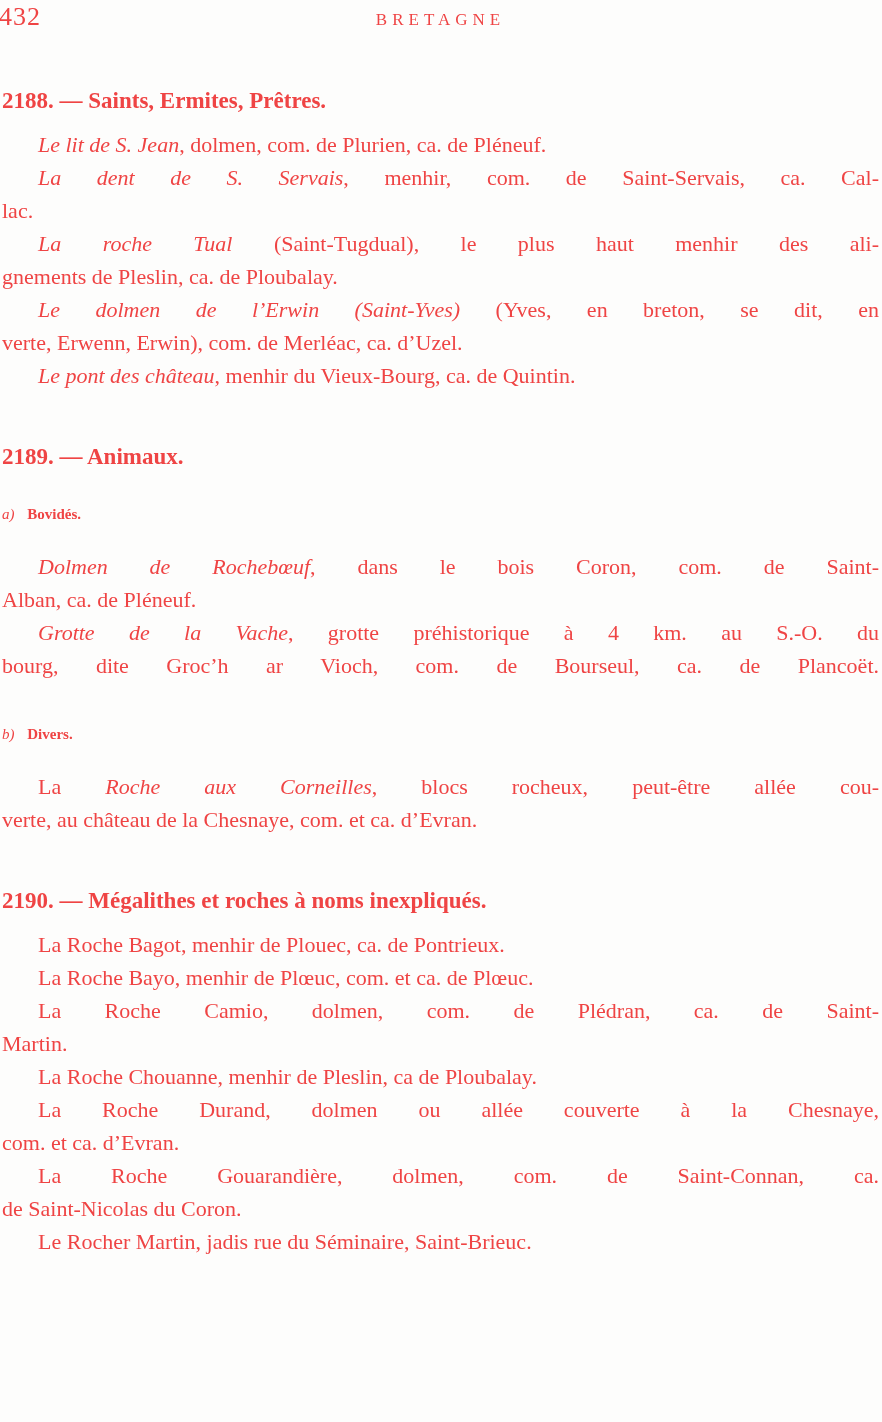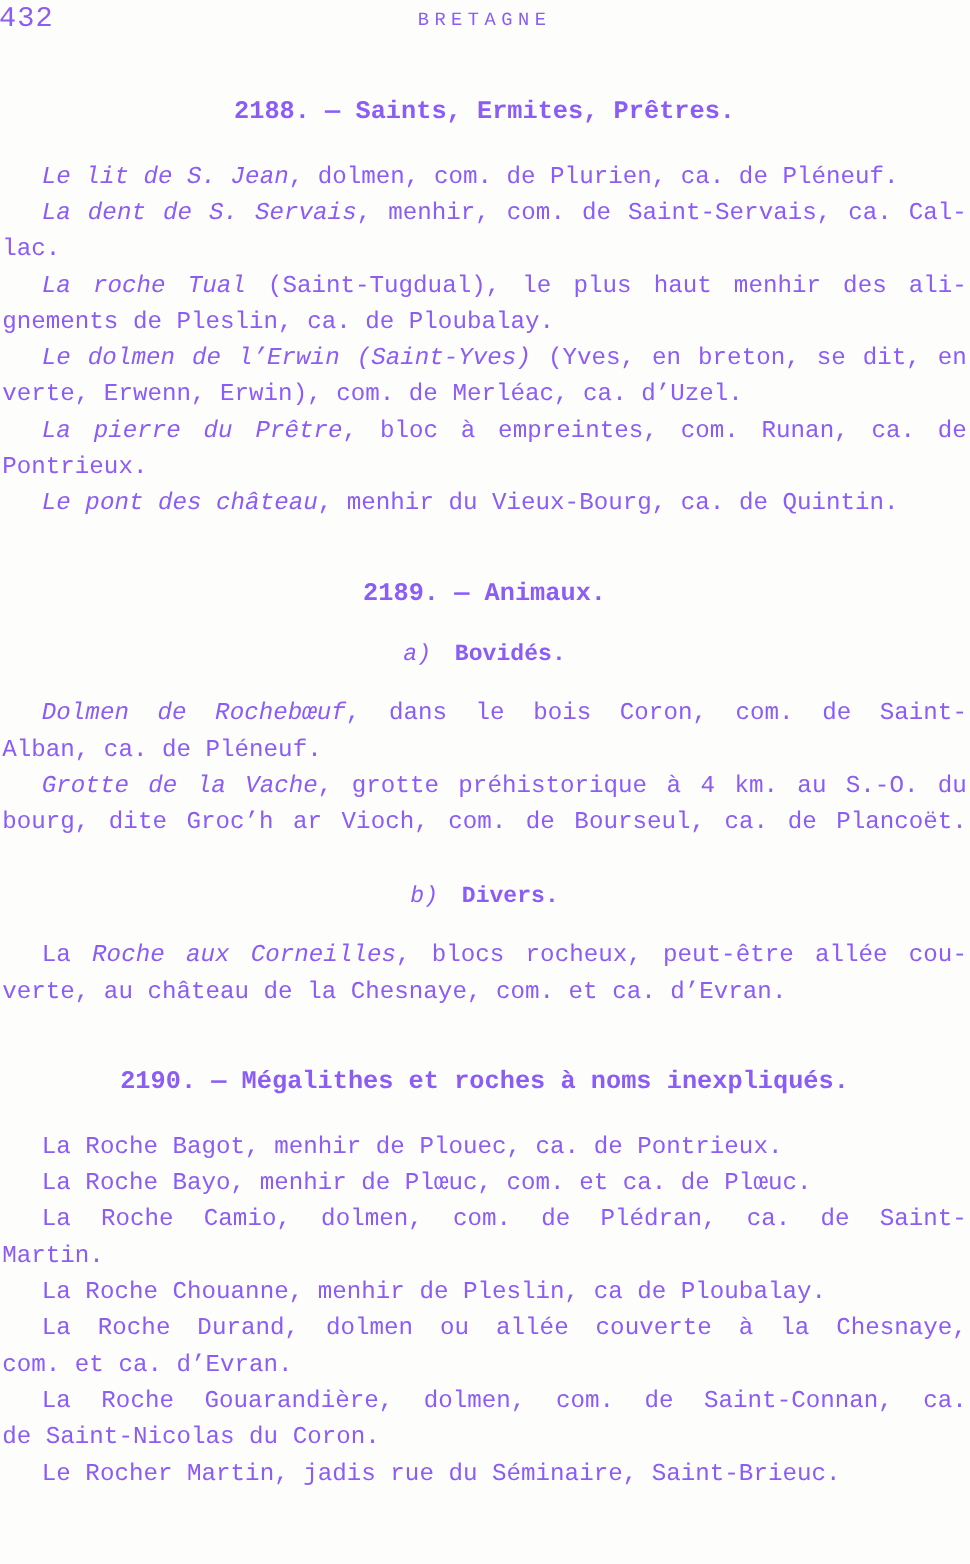--- a/index.html
+++ b/index.html
@@ -7,56 +7,56 @@
     width: 882px;
     height: 1422px;
     overflow: hidden;
     background: #fdfdfc;
   }
   .page {
     box-sizing: border-box;
     width: 882px;
     height: 1422px;
     padding: 6px 3px 0 2px;
-    color: #8b5cf6;
-    font-family: Liberation Mono, monospace;
+    color: #ef4444;
+    font-family: Liberation Serif, serif;
     overflow: hidden;
   }
   .page-header { position: relative; height: 30px; }
   .page-number {
     position: absolute;
     left: -3px;
     top: -4px;
     font-size: 26px;
     letter-spacing: 1px;
   }
   .running-title {
     text-align: center;
     font-size: 17px;
     letter-spacing: 5px;
     padding-top: 4px;
     font-weight: 500;
   }
   .heading {
-    text-align: center;
+    text-align: left;
     font-weight: bold;
     font-size: 23px;
     line-height: 30px;
     margin-top: 50px;
   }
   .sub-heading {
-    text-align: center;
-    font-size: 21px;
+    text-align: left;
+    font-size: 15px;
     line-height: 28px;
   }
   .sub-heading .sub-letter { font-style: italic; font-weight: normal; margin-right: 9px; }
   .sub-heading .sub-label  { font-weight: bold; }
   .heading + .sub-heading   { margin-top: 28px; }
   .paragraph + .sub-heading { margin-top: 38px; }
-  .heading + .paragraph     { margin-top: 28px; }
+  .heading + .paragraph     { margin-top: 12px; }
   .sub-heading + .paragraph { margin-top: 22px; }
   .paragraph {
     font-size: 22px;
     line-height: 33px;
   }
   .line { height: 33px; overflow: hidden; }
   .line.first { text-indent: 36px; }
   .line.just {
     text-align: justify;
     text-justify: inter-word;
@@ -81,24 +81,20 @@
         <div class="line just first"><i>La dent de S. Servais</i><span>, menhir, com. de Saint-Servais, ca. Cal-</span></div>
         <div class="line"><span>lac.</span></div>
       </div>
       <div class="paragraph">
         <div class="line just first"><i>La roche Tual</i><span> (Saint-Tugdual), le plus haut menhir des ali-</span></div>
         <div class="line"><span>gnements de Pleslin, ca. de Ploubalay.</span></div>
       </div>
       <div class="paragraph">
         <div class="line just first"><i>Le dolmen de l’Erwin (Saint-Yves)</i><span> (Yves, en breton, se dit, en</span></div>
         <div class="line"><span>verte, Erwenn, Erwin), com. de Merléac, ca. d’Uzel.</span></div>
-      </div>
-      <div class="paragraph">
-        <div class="line just first"><i>La pierre du Prêtre</i><span>, bloc à empreintes, com. Runan, ca. de</span></div>
-        <div class="line"><span>Pontrieux.</span></div>
       </div>
       <div class="paragraph">
         <div class="line first"><i>Le pont des château</i><span>, menhir du Vieux-Bourg, ca. de Quintin.</span></div>
       </div>
       <div class="heading">2189. — Animaux.</div>
       <div class="sub-heading"><span class="sub-letter">a)</span><span class="sub-label"> Bovidés.</span></div>
       <div class="paragraph">
         <div class="line just first"><i>Dolmen de Rochebœuf</i><span>, dans le bois Coron, com. de Saint-</span></div>
         <div class="line"><span>Alban, ca. de Pléneuf.</span></div>
       </div>

